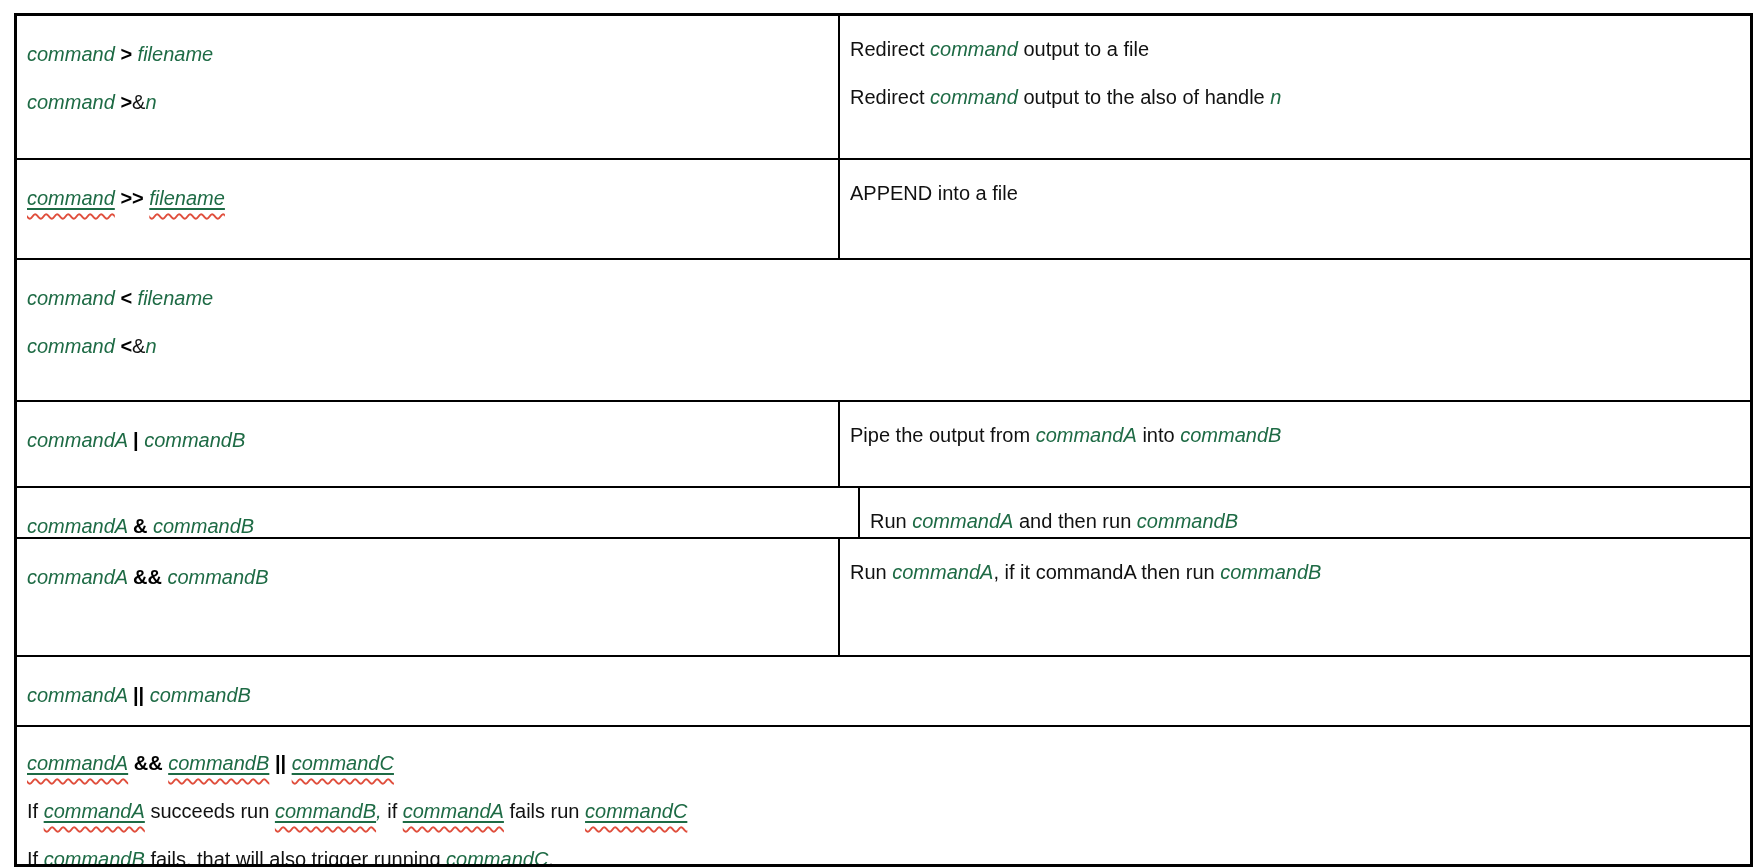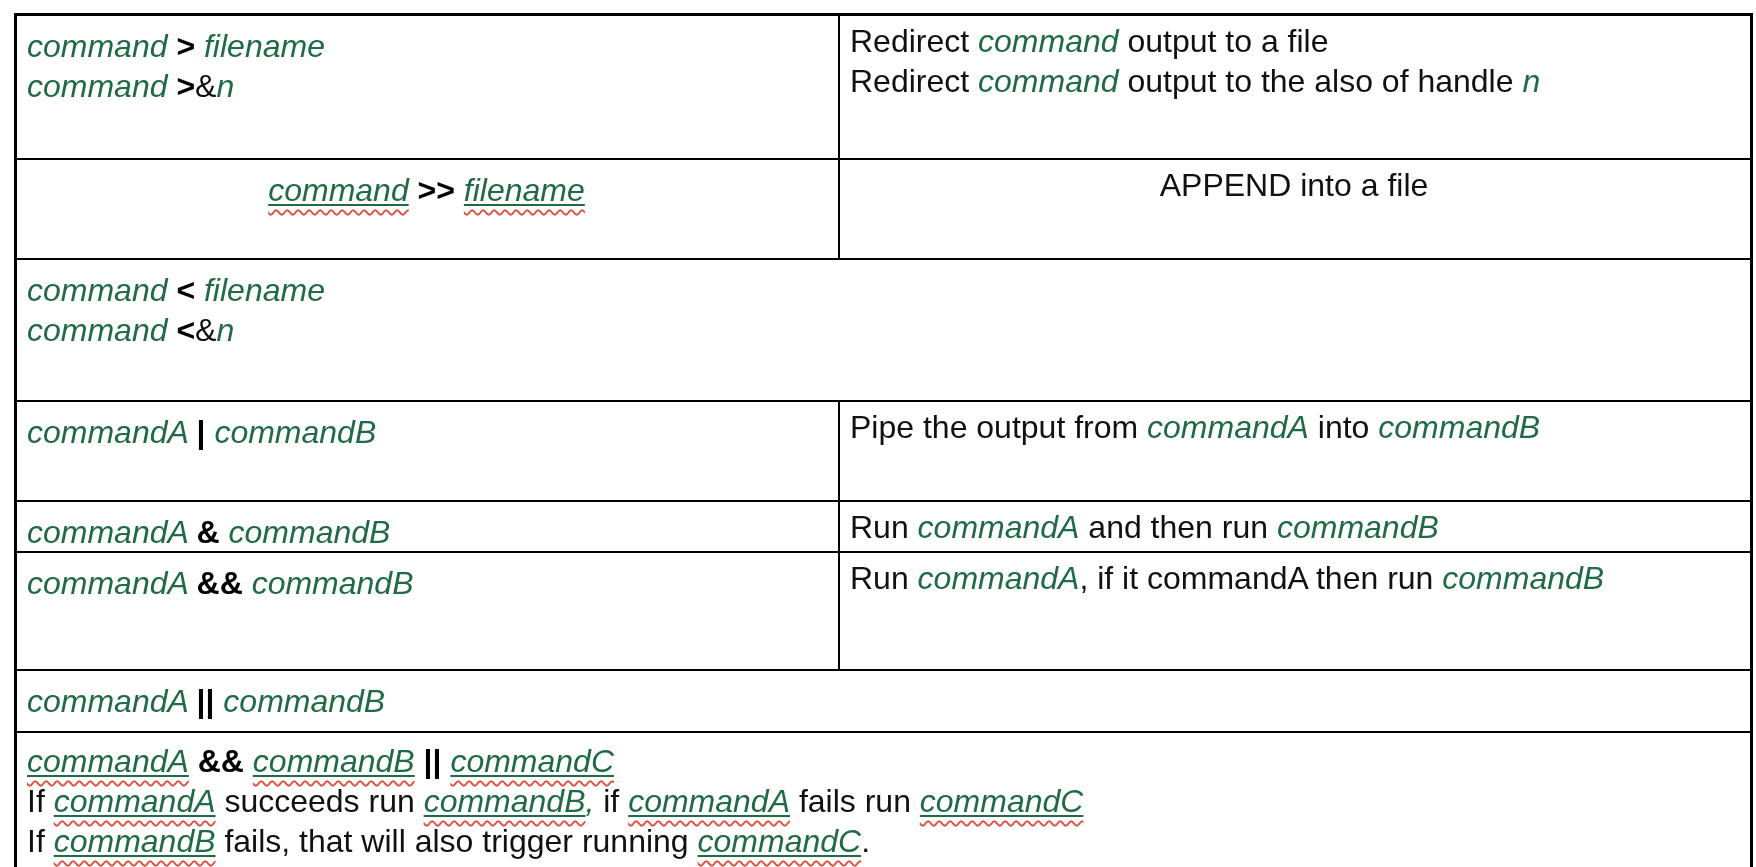--- a/index.html
+++ b/index.html
@@ -46,23 +46,24 @@
     padding: 5px 12px 8px 10px;
     overflow: hidden;
   }
   .cell-full {
     width: 100%;
     box-sizing: border-box;
     padding: 8px 12px 0 10px;
     overflow: hidden;
   }
   .line {
-    font-size: 32px;
+    font-size: 20px;
     line-height: 40px;
     white-space: pre-wrap;
+    margin-top: 8px;
   }
   
   .seg-g  { color: var(--green, #1e6b45); font-style: italic; }
   .seg-b  { color: var(--op-black, #000000); font-weight: bold; font-style: normal; }
   .seg-t  { color: var(--text-black, #111111); font-style: normal; }
   .sq {
     text-decoration-line: underline;
     text-decoration-style: wavy;
     text-decoration-color: var(--squiggle, #e04e3c);
     text-decoration-thickness: 2px;
@@ -85,59 +86,59 @@
       <div class="row first" style="height: 142px;">
         <div class="cell-left">
           <div class="line"><span class="seg-g">command </span><span class="seg-b">&gt;</span><span class="seg-g"> filename</span></div>
           <div class="line"><span class="seg-g">command </span><span class="seg-b">&gt;</span><span class="seg-t">&amp;</span><span class="seg-g">n</span></div>
         </div>
         <div class="cell-right">
           <div class="line"><span class="seg-t">Redirect </span><span class="seg-g">command</span><span class="seg-t"> output to a file</span></div>
           <div class="line"><span class="seg-t">Redirect </span><span class="seg-g">command</span><span class="seg-t"> output to the also of handle </span><span class="seg-g">n</span></div>
         </div>
       </div>
-      <div class="row" style="height: 100px; text-align: center;">
+      <div class="row" style="height: 100px;">
         <div class="cell-left">
           <div class="line"><span class="sq"><span class="u">command</span></span><span class="seg-t"> </span><span class="seg-b">&gt;&gt;</span><span class="seg-t"> </span><span class="sq"><span class="u">filename</span></span></div>
         </div>
         <div class="cell-right">
           <div class="line"><span class="seg-t">APPEND into a file</span></div>
         </div>
       </div>
       <div class="row" style="height: 142px; gap: 20px;">
         <div class="cell-left">
           <div class="line"><span class="seg-g">command </span><span class="seg-b">&lt;</span><span class="seg-g"> filename</span></div>
           <div class="line"><span class="seg-g">command </span><span class="seg-b">&lt;</span><span class="seg-t">&amp;</span><span class="seg-g">n</span></div>
         </div>
       </div>
-      <div class="row" style="height: 100px;">
+      <div class="row" style="height: 86px;">
         <div class="cell-left">
           <div class="line"><span class="seg-g">commandA </span><span class="seg-b">|</span><span class="seg-g"> commandB</span></div>
         </div>
         <div class="cell-right">
           <div class="line"><span class="seg-t">Pipe the output from </span><span class="seg-g">commandA</span><span class="seg-t"> into </span><span class="seg-g">commandB</span></div>
         </div>
       </div>
-      <div class="row" style="height: 51px;">
+      <div class="row" style="height: 51px; gap: 20px;">
         <div class="cell-left">
           <div class="line"><span class="seg-g">commandA </span><span class="seg-b">&amp;</span><span class="seg-g"> commandB</span></div>
         </div>
         <div class="cell-right">
           <div class="line"><span class="seg-t">Run </span><span class="seg-g">commandA</span><span class="seg-t"> and then run </span><span class="seg-g">commandB</span></div>
         </div>
       </div>
       <div class="row" style="height: 118px;">
         <div class="cell-left">
           <div class="line"><span class="seg-g">commandA </span><span class="seg-b">&amp;&amp;</span><span class="seg-g"> commandB</span></div>
         </div>
         <div class="cell-right">
           <div class="line"><span class="seg-t">Run </span><span class="seg-g">commandA</span><span class="seg-t">, if it commandA then run </span><span class="seg-g">commandB</span></div>
         </div>
       </div>
-      <div class="row" style="height: 62px; flex-direction: column;">
+      <div class="row" style="height: 70px; flex-direction: column;">
         <div class="cell-left">
           <div class="line"><span class="seg-g">commandA </span><span class="seg-b">||</span><span class="seg-g"> commandB</span></div>
         </div>
       </div>
       <div class="row" style="height: 139px;">
         <div class="cell-full">
           <div class="line"><span class="sq"><span class="u">commandA</span></span><span class="seg-t"> </span><span class="seg-b">&amp;&amp;</span><span class="seg-t"> </span><span class="sq"><span class="u">commandB</span></span><span class="seg-t"> </span><span class="seg-b">||</span><span class="seg-t"> </span><span class="sq"><span class="u">commandC</span></span></div>
           <div class="line"><span class="seg-t">If </span><span class="sq"><span class="u">commandA</span></span><span class="seg-t"> succeeds run </span><span class="sq"><span class="u">commandB</span></span><span class="seg-g">, </span><span class="seg-t">if </span><span class="sq"><span class="u">commandA</span></span><span class="seg-t"> fails run </span><span class="sq"><span class="u">commandC</span></span></div>
           <div class="line"><span class="seg-t">If </span><span class="sq"><span class="u">commandB</span></span><span class="seg-t"> fails, that will also trigger running </span><span class="sq"><span class="u">commandC</span></span><span class="seg-t">.</span></div>
         </div>

